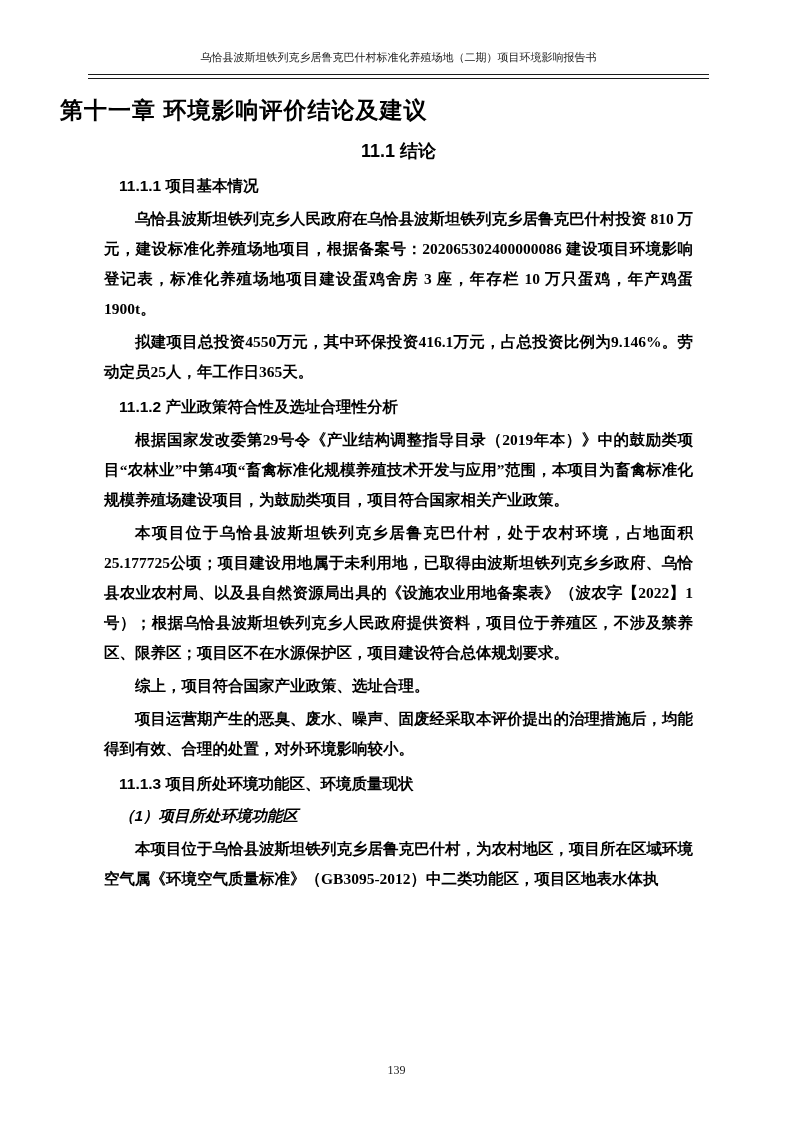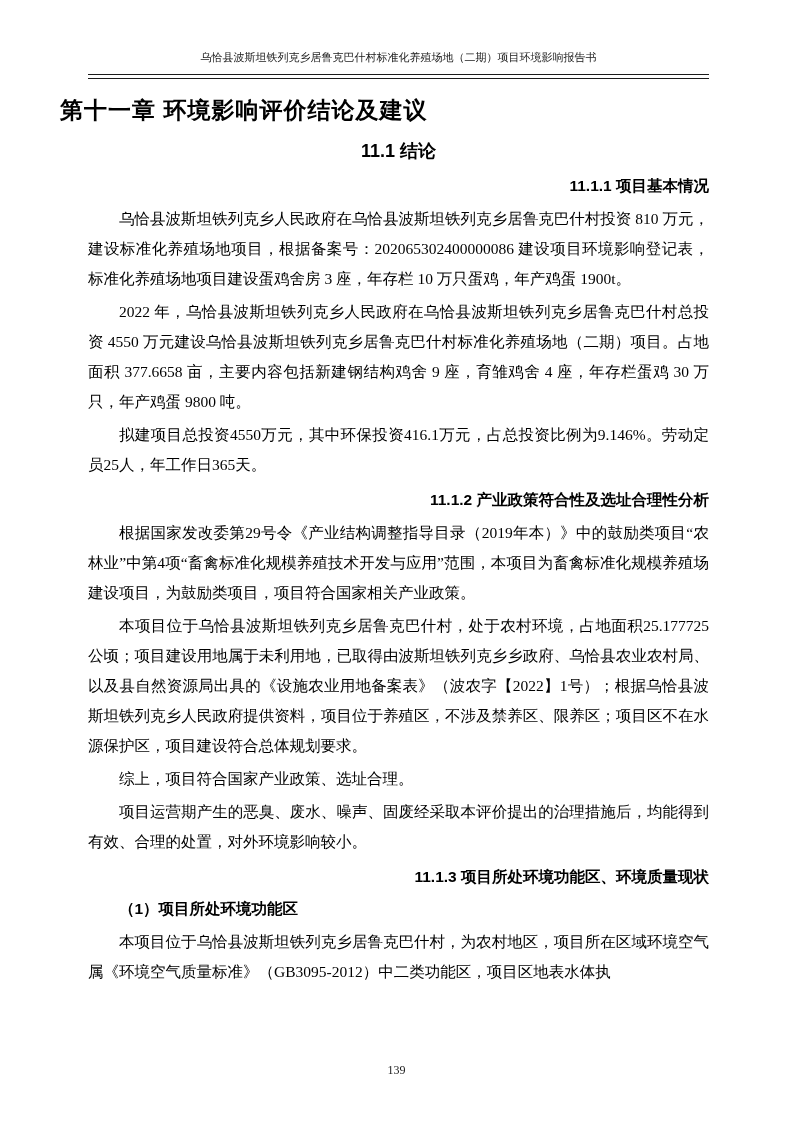--- a/index.html
+++ b/index.html
@@ -52,34 +52,36 @@
     margin: 12px 0 10px 0;
     text-align: center;
   }
   .sec-h2 {
     font-size: 15.5px;
     font-weight: bold;
     font-family: "Liberation Sans", "DejaVu Sans", sans-serif;
     line-height: 24px;
     margin: 8px 0 6px 0;
     text-indent: 2em;
-    text-align: right;
+    text-align: left;
   }
   .sec-h3 {
     font-size: 15.5px;
     font-weight: bold;
     font-family: "Liberation Sans", "DejaVu Sans", sans-serif;
     line-height: 24px;
     margin: 8px 0 6px 0;
     text-indent: 2em;
     text-align: left;
+    font-style: italic;
   }
   .para {
-    margin: 3px 0;
+    margin: 3px 16px;
     text-indent: 2em;
+    font-weight: bold;
   }
   .page-footer {
     position: absolute;
     bottom: 44px;
     left: 0;
     width: 100%;
     text-align: center;
     font-size: 12px;
     color: #1a1a1a;
   }
@@ -96,21 +98,20 @@
   <div class="chapter-title">第十一章 环境影响评价结论及建议</div>
 
   <div class="content">
 
     <div class="sec-h1">11.1 结论</div>
 
     <div class="sec-h2">11.1.1 项目基本情况</div>
 
     <p class="para">乌恰县波斯坦铁列克乡人民政府在乌恰县波斯坦铁列克乡居鲁克巴什村投资 810 万元，建设标准化养殖场地项目，根据备案号：202065302400000086 建设项目环境影响登记表，标准化养殖场地项目建设蛋鸡舍房 3 座，年存栏 10 万只蛋鸡，年产鸡蛋 1900t。</p>
 
-    <p class="para">2022 年，乌恰县波斯坦铁列克乡人民政府在乌恰县波斯坦铁列克乡居鲁克巴什村总投资 4550 万元建设乌恰县波斯坦铁列克乡居鲁克巴什村标准化养殖场地（二期）项目。占地面积 377.6658 亩，主要内容包括新建钢结构鸡舍 9 座，育雏鸡舍 4 座，年存栏蛋鸡 30 万只，年产鸡蛋 9800 吨。</p>
 
     <p class="para">拟建项目总投资4550万元，其中环保投资416.1万元，占总投资比例为9.146%。劳动定员25人，年工作日365天。</p>
 
     <div class="sec-h2">11.1.2 产业政策符合性及选址合理性分析</div>
 
     <p class="para">根据国家发改委第29号令《产业结构调整指导目录（2019年本）》中的鼓励类项目“农林业”中第4项“畜禽标准化规模养殖技术开发与应用”范围，本项目为畜禽标准化规模养殖场建设项目，为鼓励类项目，项目符合国家相关产业政策。</p>
 
     <p class="para">本项目位于乌恰县波斯坦铁列克乡居鲁克巴什村，处于农村环境，占地面积25.177725公顷；项目建设用地属于未利用地，已取得由波斯坦铁列克乡乡政府、乌恰县农业农村局、以及县自然资源局出具的《设施农业用地备案表》（波农字【2022】1号）；根据乌恰县波斯坦铁列克乡人民政府提供资料，项目位于养殖区，不涉及禁养区、限养区；项目区不在水源保护区，项目建设符合总体规划要求。</p>
 
     <p class="para">综上，项目符合国家产业政策、选址合理。</p>

